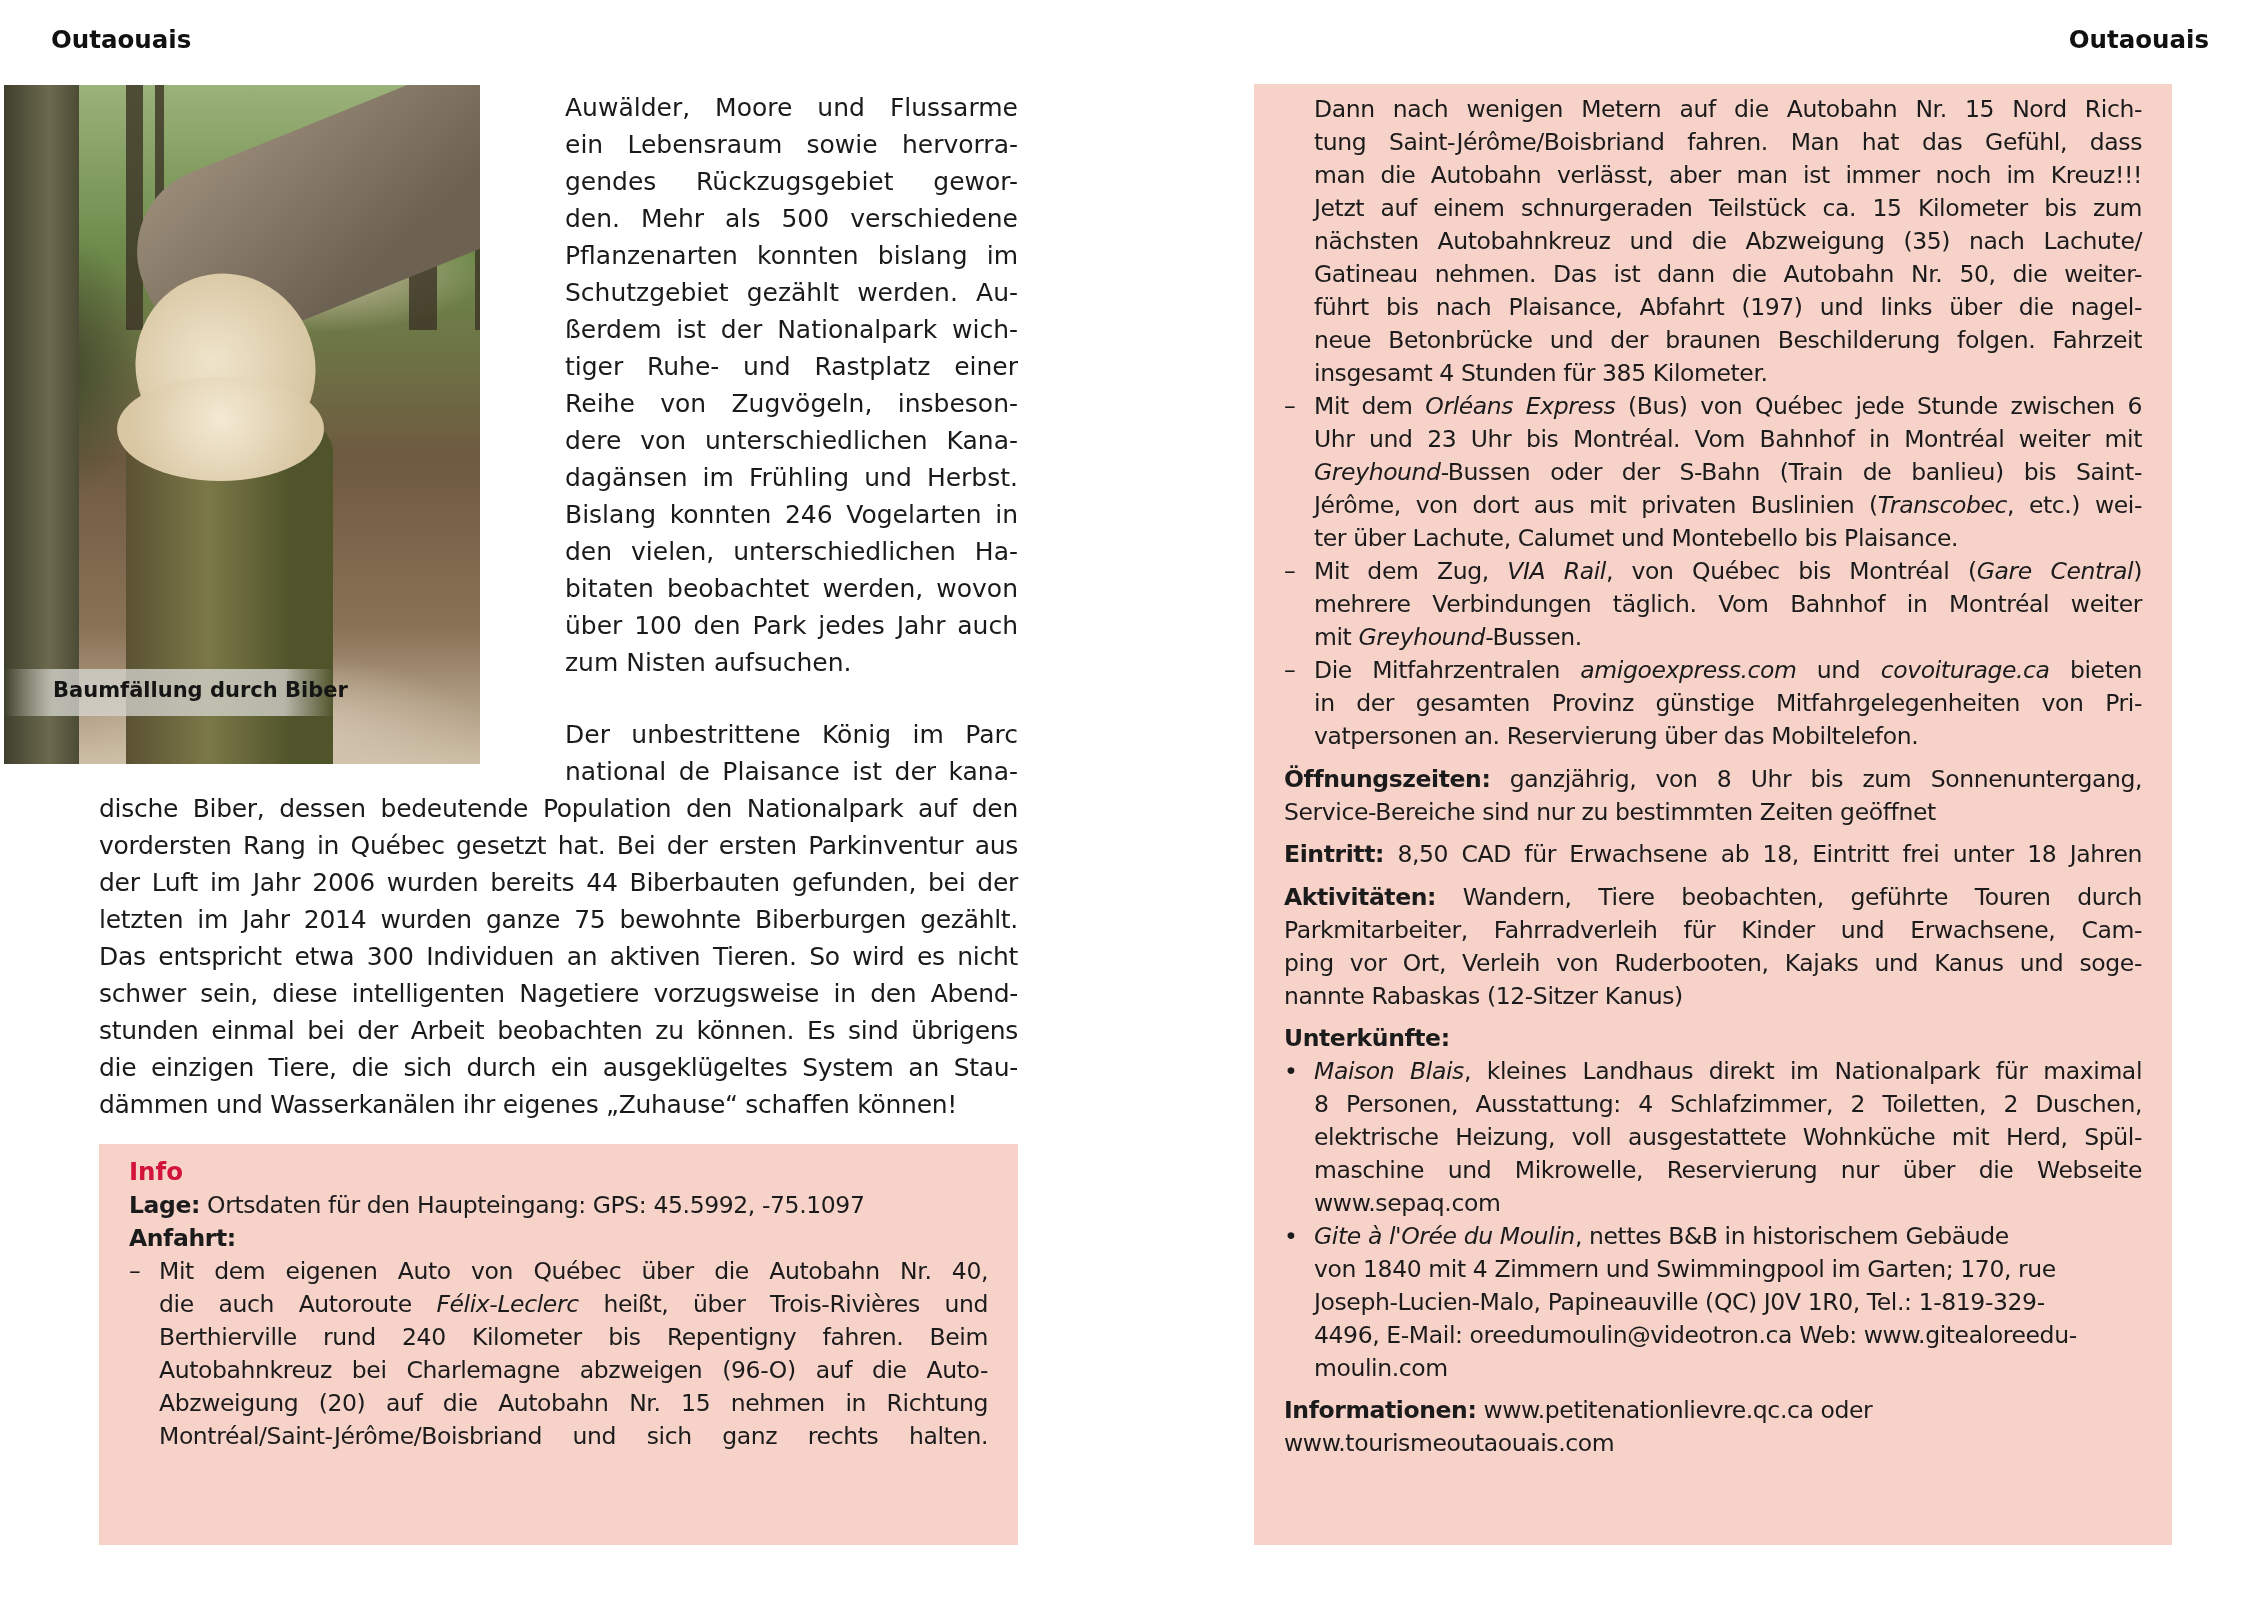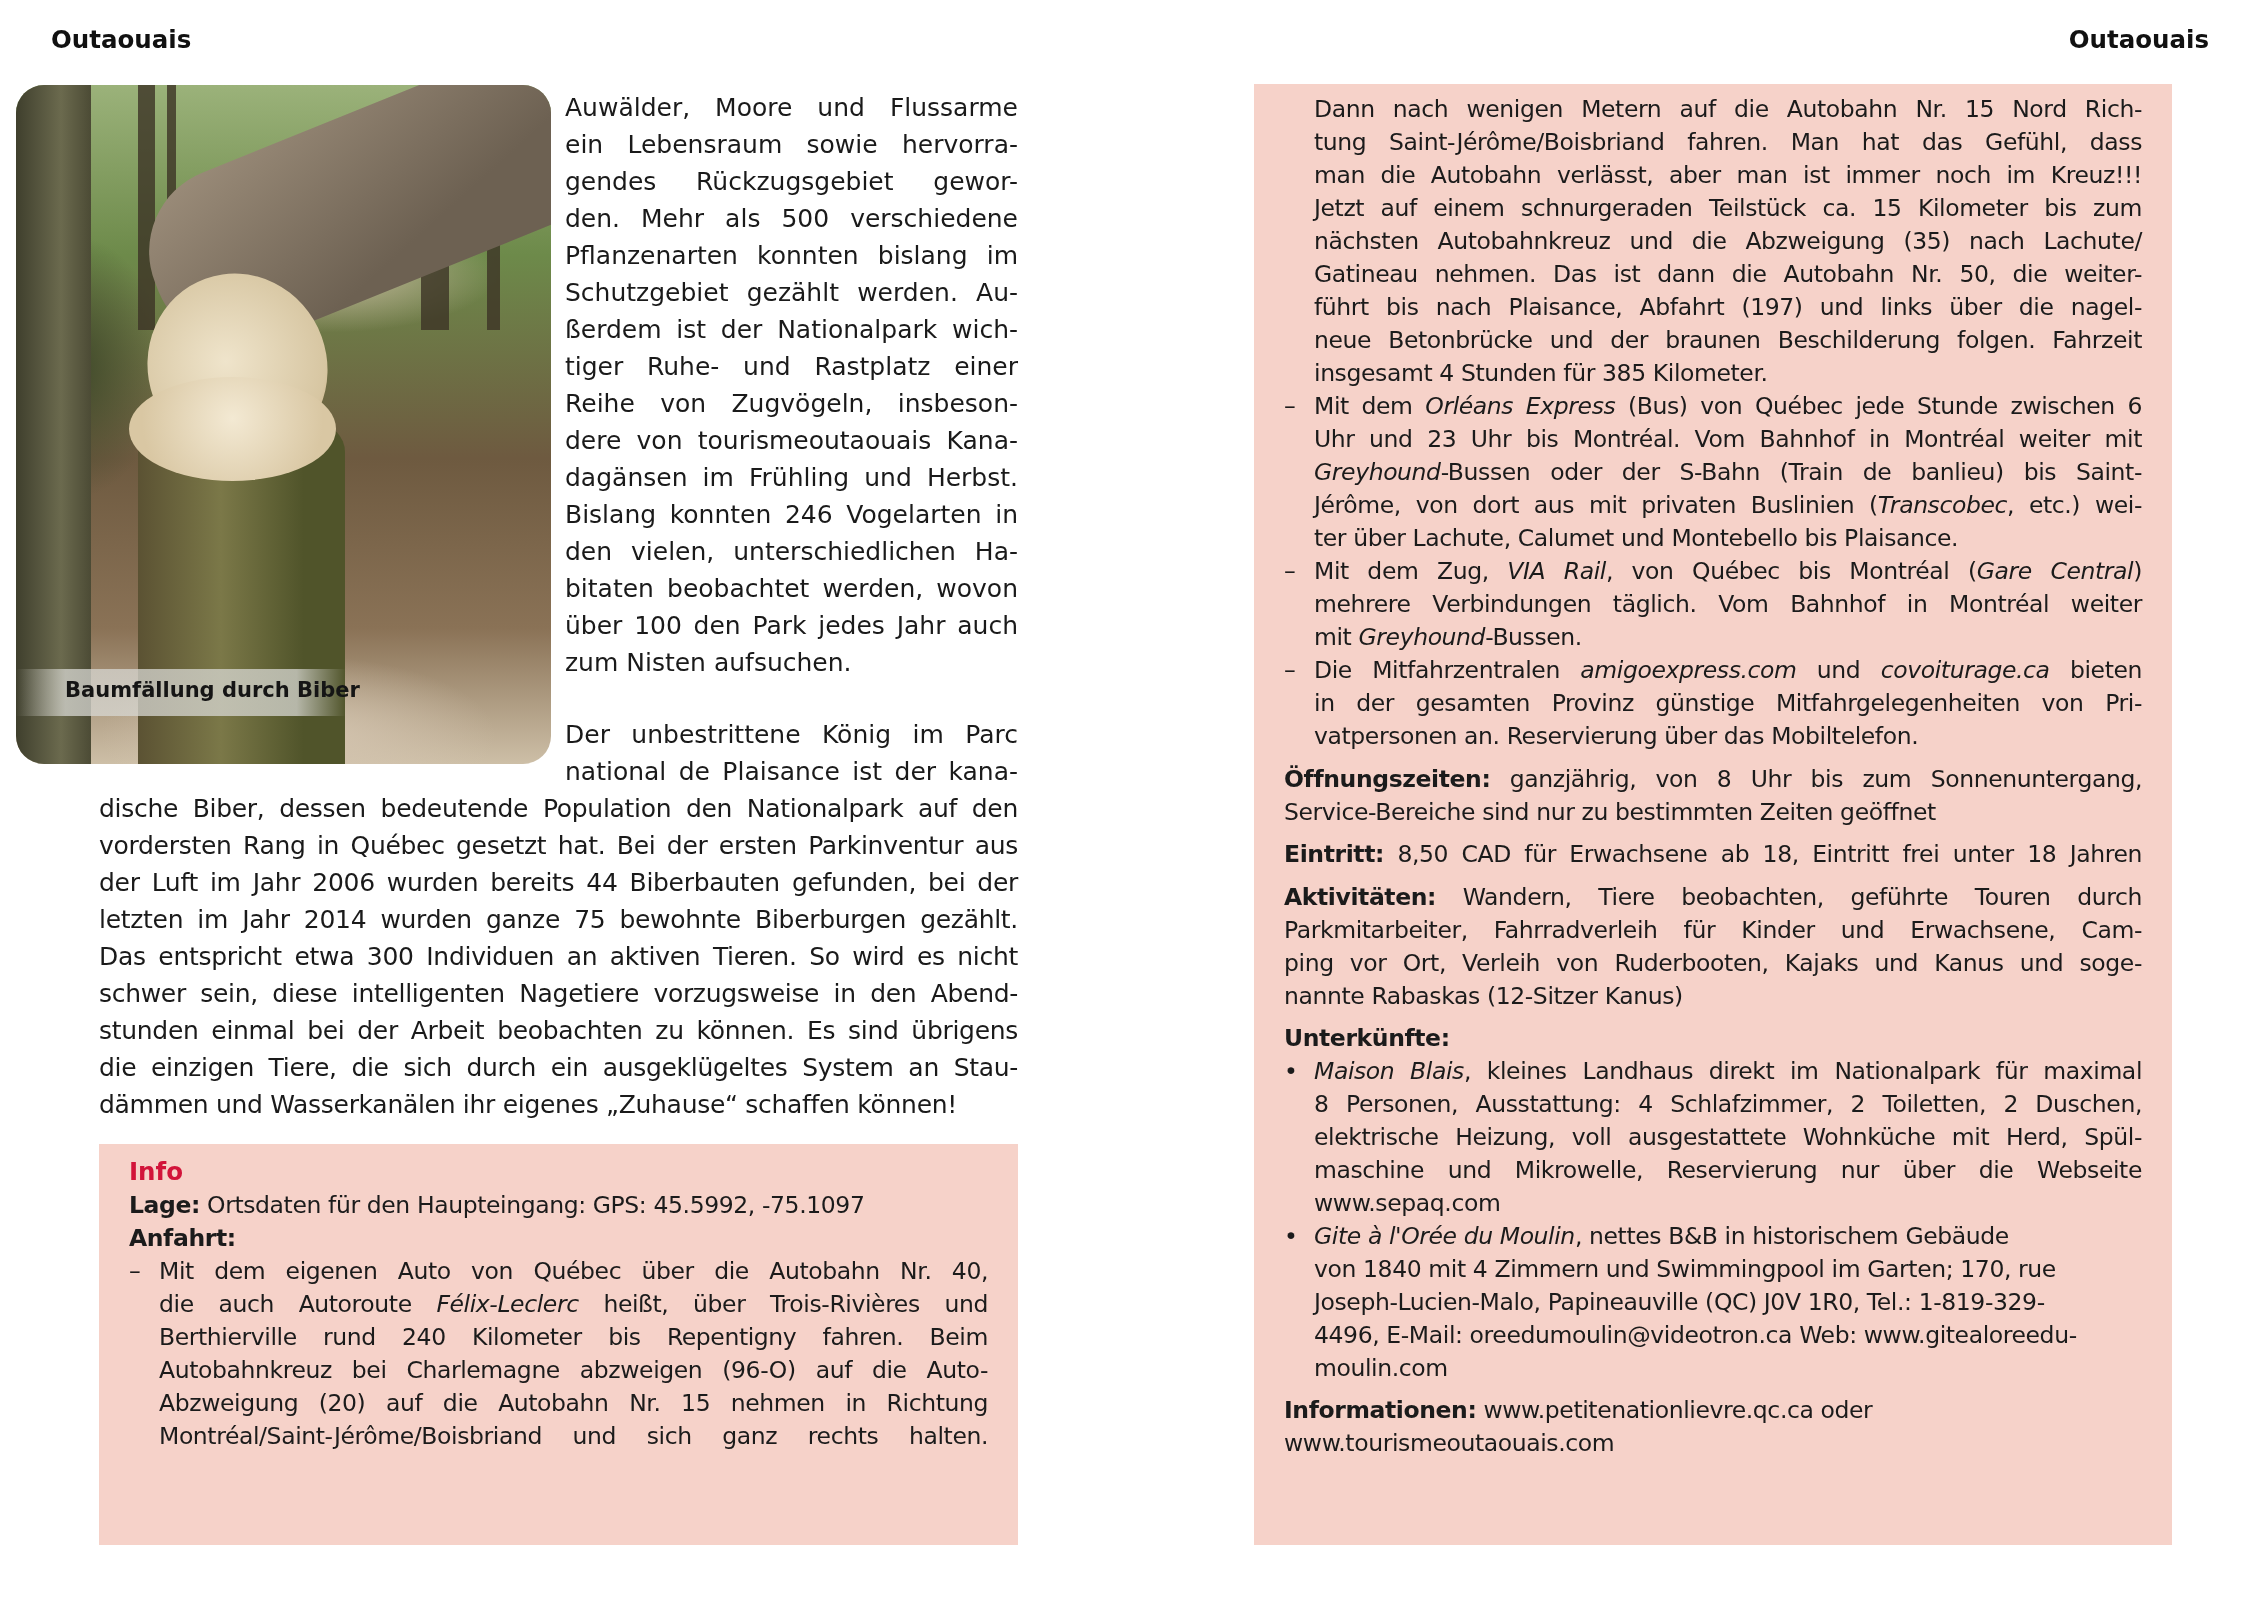--- a/index.html
+++ b/index.html
@@ -8,28 +8,27 @@
 
   .running-head { position: absolute; top: 24.5px; font-family: "DejaVu Sans", sans-serif; font-weight: bold; font-size: 24.5px; color: #111; }
   .running-head.left { left: 51px; }
   .running-head.right { right: 51px; }
 
   .page-num { position: absolute; top: 1632px; font-family: "DejaVu Sans", sans-serif; font-weight: bold; font-size: 22.6px; color: #111; }
   .page-num.left { left: 51px; }
   .page-num.right { right: 45px; }
 
   
-  .photo { position: absolute; left: 16px; top: 85px; width: 535px; height: 679px; overflow: hidden;
+  .photo { position: absolute; left: 4px; top: 85px; width: 476px; height: 679px; overflow: hidden;
     background:
       radial-gradient(ellipse 132px 188px at 56px 282px, rgba(60,70,40,0.95), rgba(60,70,40,0) 70%),
       radial-gradient(ellipse 245px 85px at 311px 188px, rgba(200,185,160,1), rgba(200,185,160,0) 70%),
       radial-gradient(ellipse 85px 188px at 264px 471px, rgba(85,95,55,1), rgba(85,95,55,0) 75%),
       radial-gradient(ellipse 282px 113px at 282px 650px, rgba(215,200,180,0.9), rgba(215,200,180,0) 70%),
       linear-gradient(180deg, #9bb27a 0%, #6d8a4a 25%, #6e5a40 55%, #8a7256 80%, #cdbfa7 100%);
-    border-radius: 28px;
   }
   .photo .trunk-left { position: absolute; left: 0; top: 0; width: 75px; height: 679px; background: linear-gradient(90deg,#3f3f2d,#6b6a4e 60%,#4c4b35); }
   .photo .bg-tree { position: absolute; top: 0; width: 17px; height: 245px; background: #3c3325; opacity: .8; }
   .photo .log { position: absolute; left: 141px; top: 113px; width: 433px; height: 179px; border-radius: 85px 19px 19px 85px;
     background: linear-gradient(160deg,#9e8f7c,#6d6152 70%); transform: rotate(-22deg); transform-origin: left center; }
   .photo .log-end { position: absolute; left: 132px; top: 188px; width: 179px; height: 188px; border-radius: 50%;
     background: radial-gradient(circle at 45% 45%, #efe4cb, #d7c6a2 70%, #b58b5a 100%); transform: rotate(-20deg); }
   .photo .stump { position: absolute; left: 122px; top: 339px; width: 207px; height: 340px;
     background: linear-gradient(90deg,#5b5233,#7b7848 40%,#50542a 80%); border-radius: 28px 28px 0 0; }
   .photo .stump-top { position: absolute; left: 113px; top: 292px; width: 207px; height: 104px; border-radius: 50%;
@@ -86,21 +85,21 @@
 <div class="col-wrap txt">
   <span class="col-line">Auwälder, Moore und Flussarme</span>
   <span class="col-line">ein Lebensraum sowie hervorra-</span>
   <span class="col-line">gendes Rückzugsgebiet gewor-</span>
   <span class="col-line">den. Mehr als 500 verschiedene</span>
   <span class="col-line">Pflanzenarten konnten bislang im</span>
   <span class="col-line">Schutzgebiet gezählt werden. Au-</span>
   <span class="col-line">ßerdem ist der Nationalpark wich-</span>
   <span class="col-line">tiger Ruhe- und Rastplatz einer</span>
   <span class="col-line">Reihe von Zugvögeln, insbeson-</span>
-  <span class="col-line">dere von tourismeoutaouais Kana-</span>
+  <span class="col-line">dere von unterschiedlichen Kana-</span>
   <span class="col-line">dagänsen im Frühling und Herbst.</span>
   <span class="col-line">Bislang konnten 246 Vogelarten in</span>
   <span class="col-line">den vielen, unterschiedlichen Ha-</span>
   <span class="col-line">bitaten beobachtet werden, wovon</span>
   <span class="col-line">über 100 den Park jedes Jahr auch</span>
   <span class="col-line end">zum Nisten aufsuchen.</span>
 </div>
 
 <div class="para2 txt">
   <span class="indent-line">Der unbestrittene König im Parc</span>

